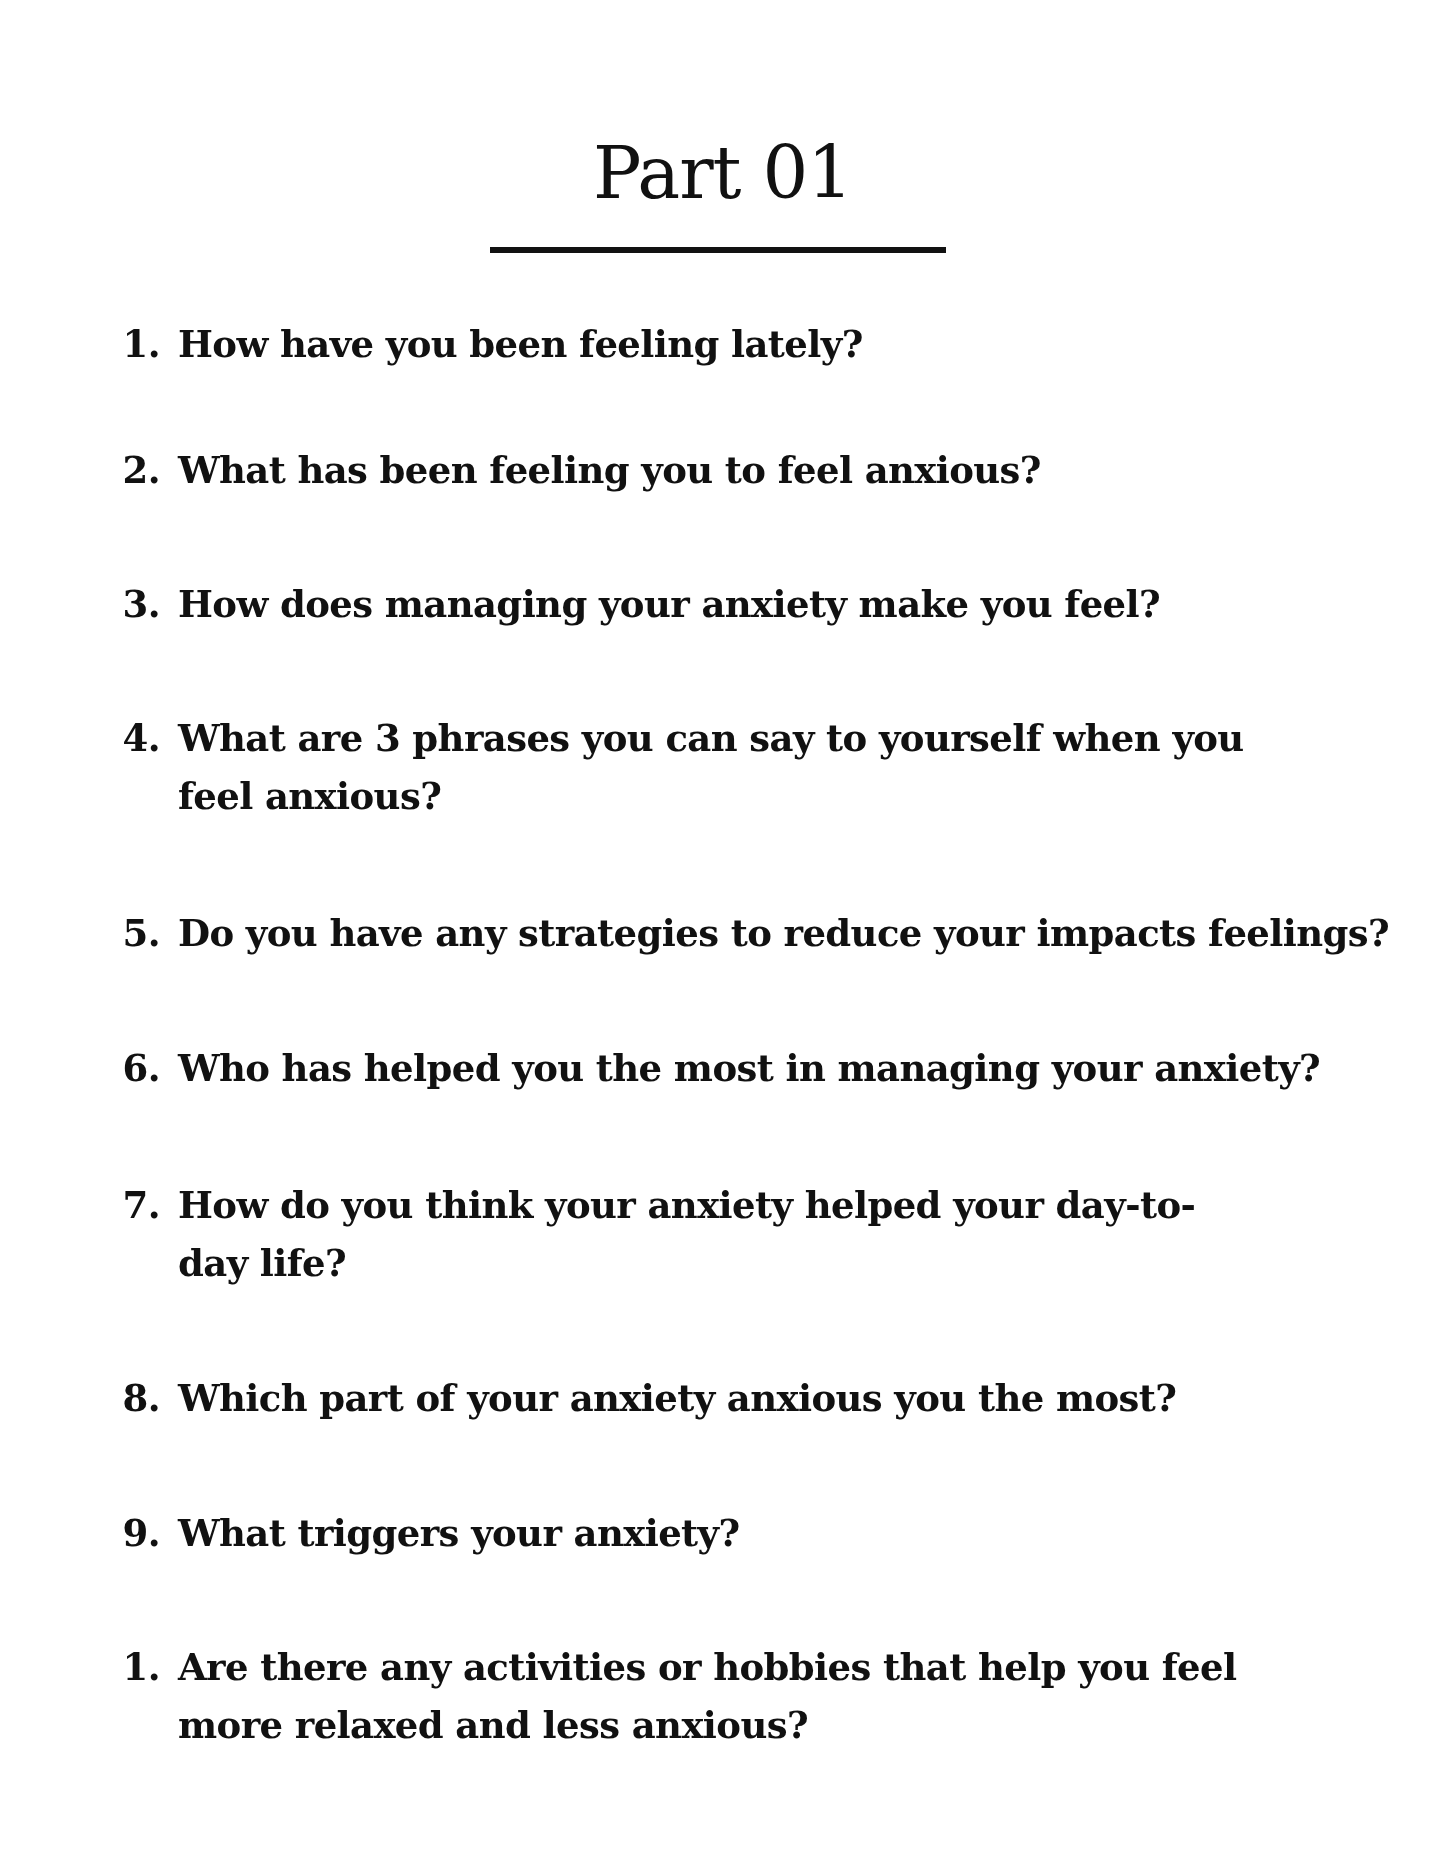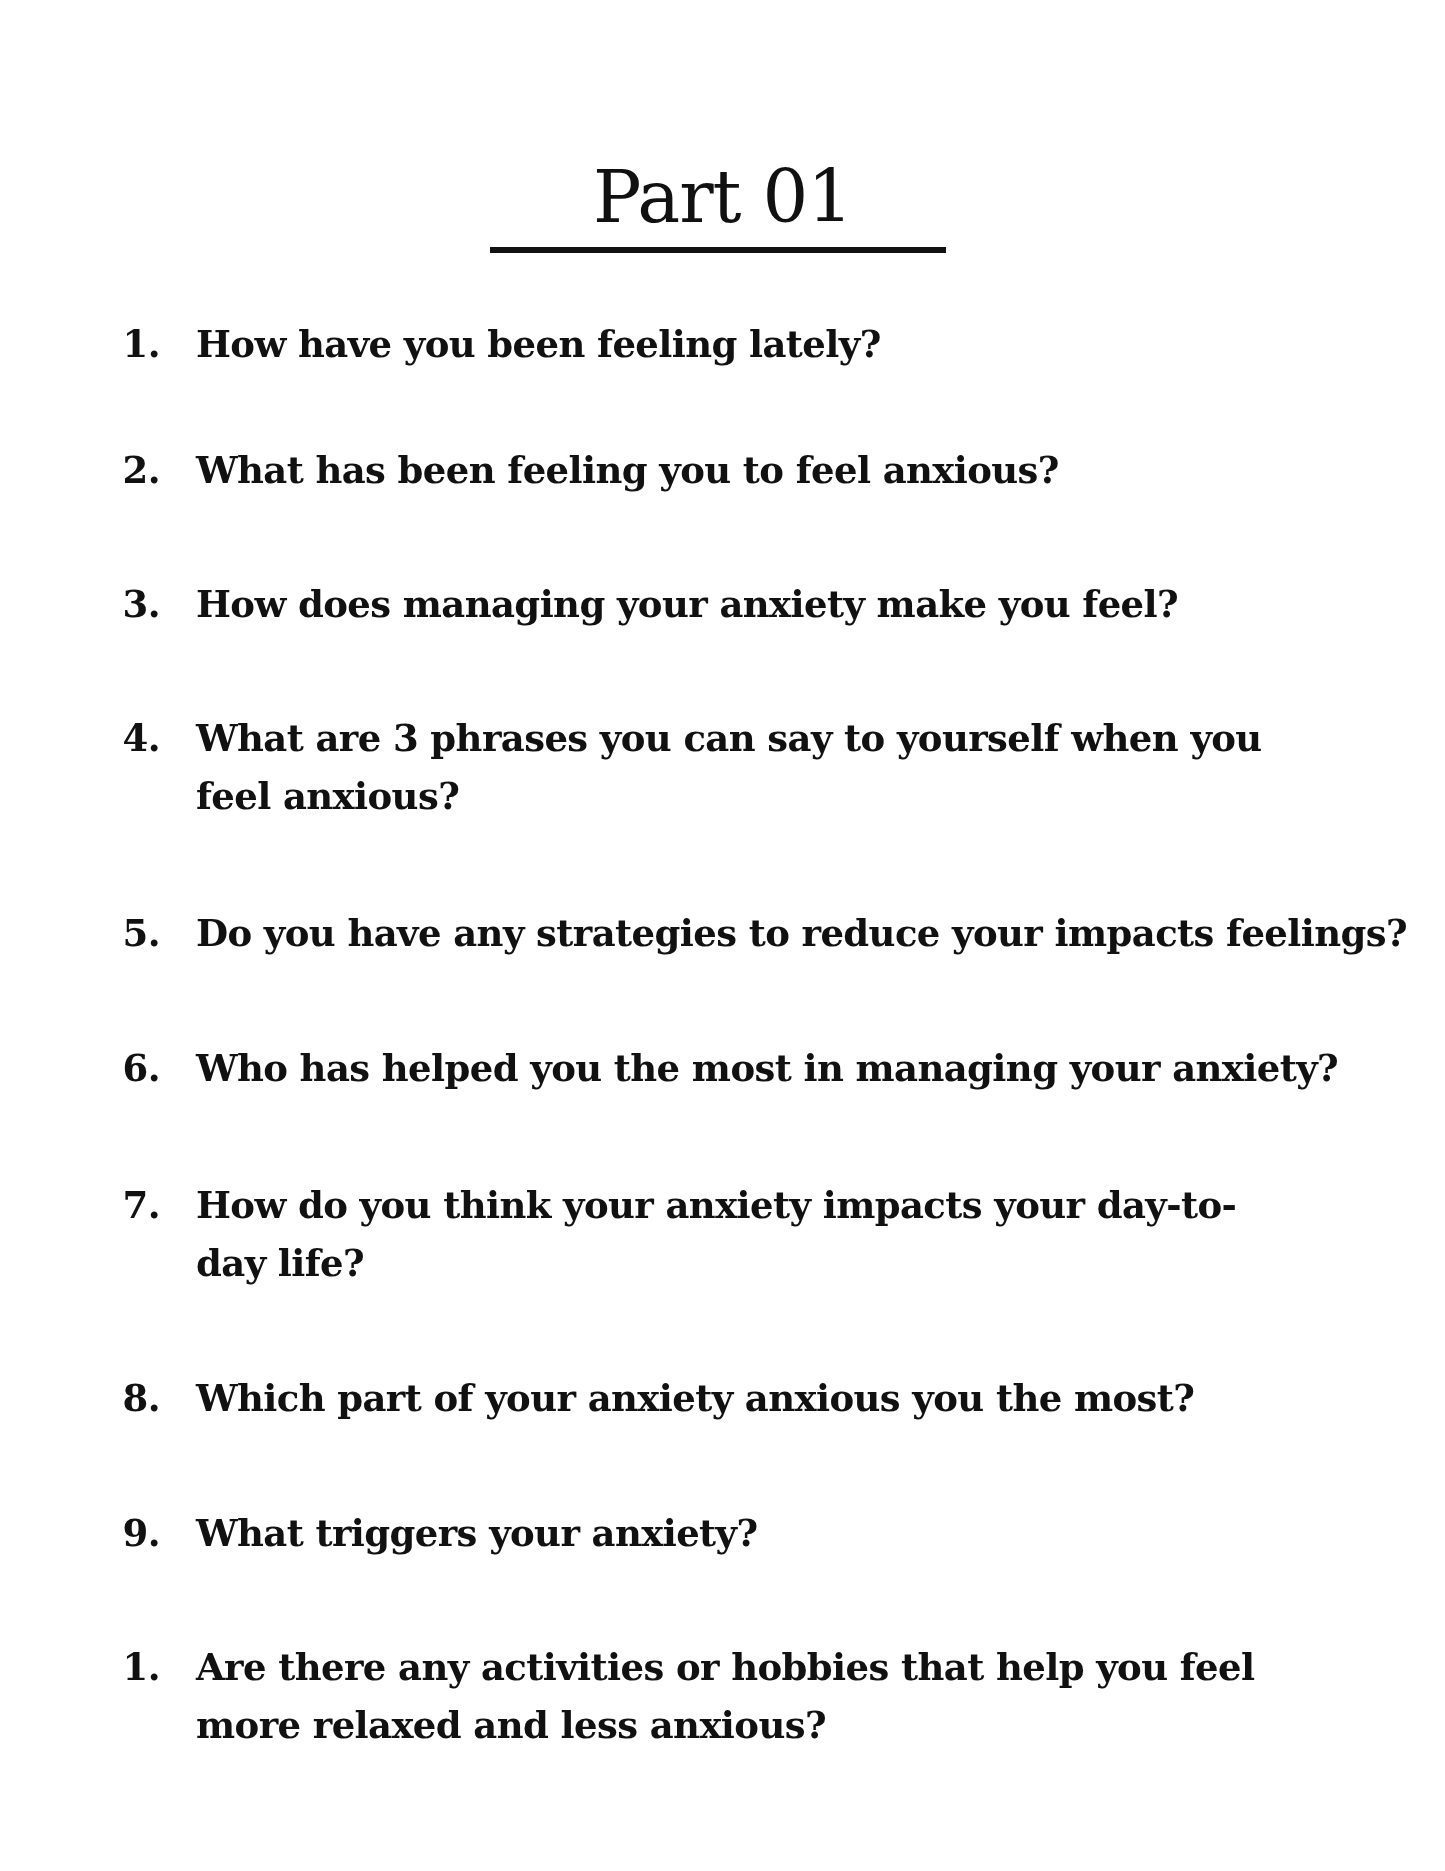--- a/index.html
+++ b/index.html
@@ -1,24 +1,24 @@
 <!DOCTYPE html>
 <html><head>
 <meta charset="utf-8">
 <style>
   html, body { margin: 0; padding: 0; background: #ffffff; }
   body { width: 1445px; height: 1871px; position: relative; overflow: hidden; color: #111111;
          font-family: "DejaVu Serif", "Liberation Serif", serif; }
-  .title { position: absolute; left: 0; width: 1445px; top: 155px; text-align: center;
+  .title { position: absolute; left: 0; width: 1445px; top: 131px; text-align: center;
            font-size: 72px; font-weight: normal; margin: 0; letter-spacing: -1px; }
   .rule { position: absolute; left: 490px; width: 456px; top: 247px; height: 6px; background: #111111; }
   .list { position: absolute; left: 0; top: 0; width: 1445px; }
   .item { position: absolute; left: 0; width: 1445px; font-size: 37px; font-weight: bold; line-height: 58px; letter-spacing: -0.6px; }
   .num { position: absolute; right: calc(1445px - 160px); text-align: right; white-space: nowrap; }
-  .text { position: absolute; left: 196px; width: 1140px; }
+  .text { position: absolute; left: 178px; width: 1140px; }
 </style>
 </head>
 <body>
 
 <h1 class="title">Part 01</h1>
 <div class="rule"></div>
 
 <div class="list">
   <div class="item" style="top:315px">
     <span class="num">1.</span>
@@ -39,21 +39,21 @@
   <div class="item" style="top:904px">
     <span class="num">5.</span>
     <span class="text" style="width:1250px">Do you have any strategies to reduce your impacts feelings?</span>
   </div>
   <div class="item" style="top:1039px">
     <span class="num">6.</span>
     <span class="text" style="width:1250px">Who has helped you the most in managing your anxiety?</span>
   </div>
   <div class="item" style="top:1176px">
     <span class="num">7.</span>
-    <span class="text" style="width:1060px">How do you think your anxiety impacts your day-to-day life?</span>
+    <span class="text" style="width:1060px">How do you think your anxiety helped your day-to-day life?</span>
   </div>
   <div class="item" style="top:1369px">
     <span class="num">8.</span>
     <span class="text" style="width:1250px">Which part of your anxiety anxious you the most?</span>
   </div>
   <div class="item" style="top:1504px">
     <span class="num">9.</span>
     <span class="text">What triggers your anxiety?</span>
   </div>
   <div class="item" style="top:1638px">

